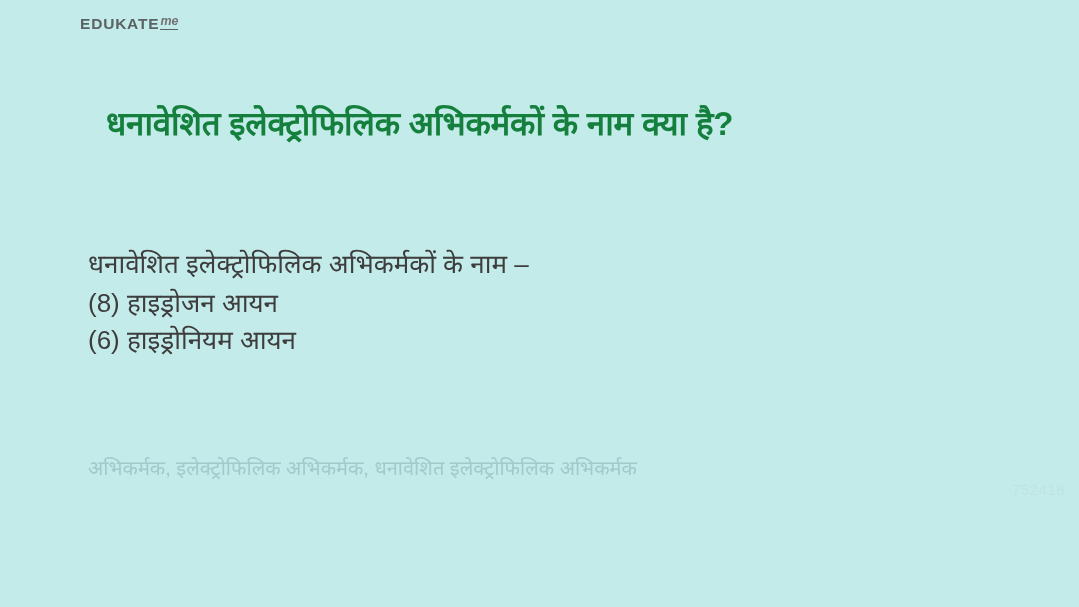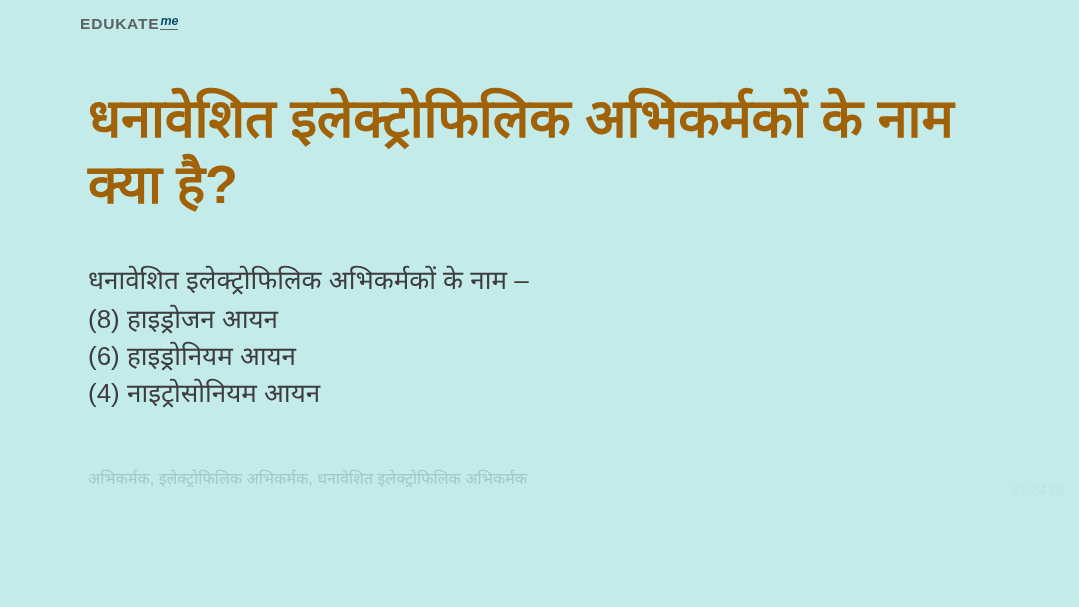--- a/index.html
+++ b/index.html
@@ -38,53 +38,52 @@
   .brand-main {
     font-size: 15.5px;
     font-weight: 600;
     letter-spacing: 0.8px;
     color: #5b6264;
   }
   .brand-sub {
     font-size: 12.5px;
     font-style: italic;
     font-weight: 600;
-    color: #0c4a6e;
+    color: #737373;
     border-bottom: 1.4px solid #5b6264;
     line-height: 1;
     margin-left: 1px;
     padding-bottom: 1px;
     position: relative;
     top: -1px;
   }
 
   
   .question-heading {
     position: absolute;
     left: 88px;
     top: 86px;
     width: 900px;
-    margin: 0;
-    font-size: 54px;
+    margin: 18px;
+    font-size: 33px;
     font-weight: 700;
     line-height: 1.22;
-    color: #a16207;
+    color: #15803d;
     letter-spacing: -0.2px;
   }
 
   
   .answer-block {
     position: absolute;
     left: 88px;
     top: 246px;
     width: 860px;
     color: #3d3d3d;
     font-size: 26px;
     line-height: 1.42;
-    margin-top: 16px;
   }
   .answer-intro {
     margin: 0 0 2px 0;
     font-size: 26px;
     color: #3d3d3d;
   }
   .answer-list {
     list-style: none;
     margin: 0;
     padding: 0;
@@ -100,23 +99,23 @@
 
   
   .footer {
     position: absolute;
     left: 88px;
     bottom: 10px;
     color: #9fc7c9;
     line-height: 1.55;
   }
   .footer-tags {
-    font-size: 16px;
+    font-size: 20px;
     color: #a2c9cb;
-    margin: 0 0 8px 0;
+    margin: 0 0 16px 0;
   }
   .footer-subject,
   .footer-exams {
     font-size: 15px;
     color: #a2c9cb;
     margin: 0;
   }
 
   
   .watermark {
@@ -140,21 +139,20 @@
       <span class="brand-sub">me</span>
   </div>
 
   <h1 class="question-heading">धनावेशित इलेक्ट्रोफिलिक अभिकर्मकों के नाम क्या है?</h1>
 
   <div class="answer-block">
     <p class="answer-intro">धनावेशित इलेक्ट्रोफिलिक अभिकर्मकों के नाम –</p>
     <ul class="answer-list">
       <li>(8) हाइड्रोजन आयन</li>
       <li>(6) हाइड्रोनियम आयन</li>
-      <li>(4) नाइट्रोसोनियम आयन</li>
     </ul>
   </div>
 
   <div class="footer">
     <p class="footer-tags">अभिकर्मक, इलेक्ट्रोफिलिक अभिकर्मक, धनावेशित इलेक्ट्रोफिलिक अभिकर्मक</p>
   </div>
 
   <div class="watermark">752418</div>
 
 </div>

